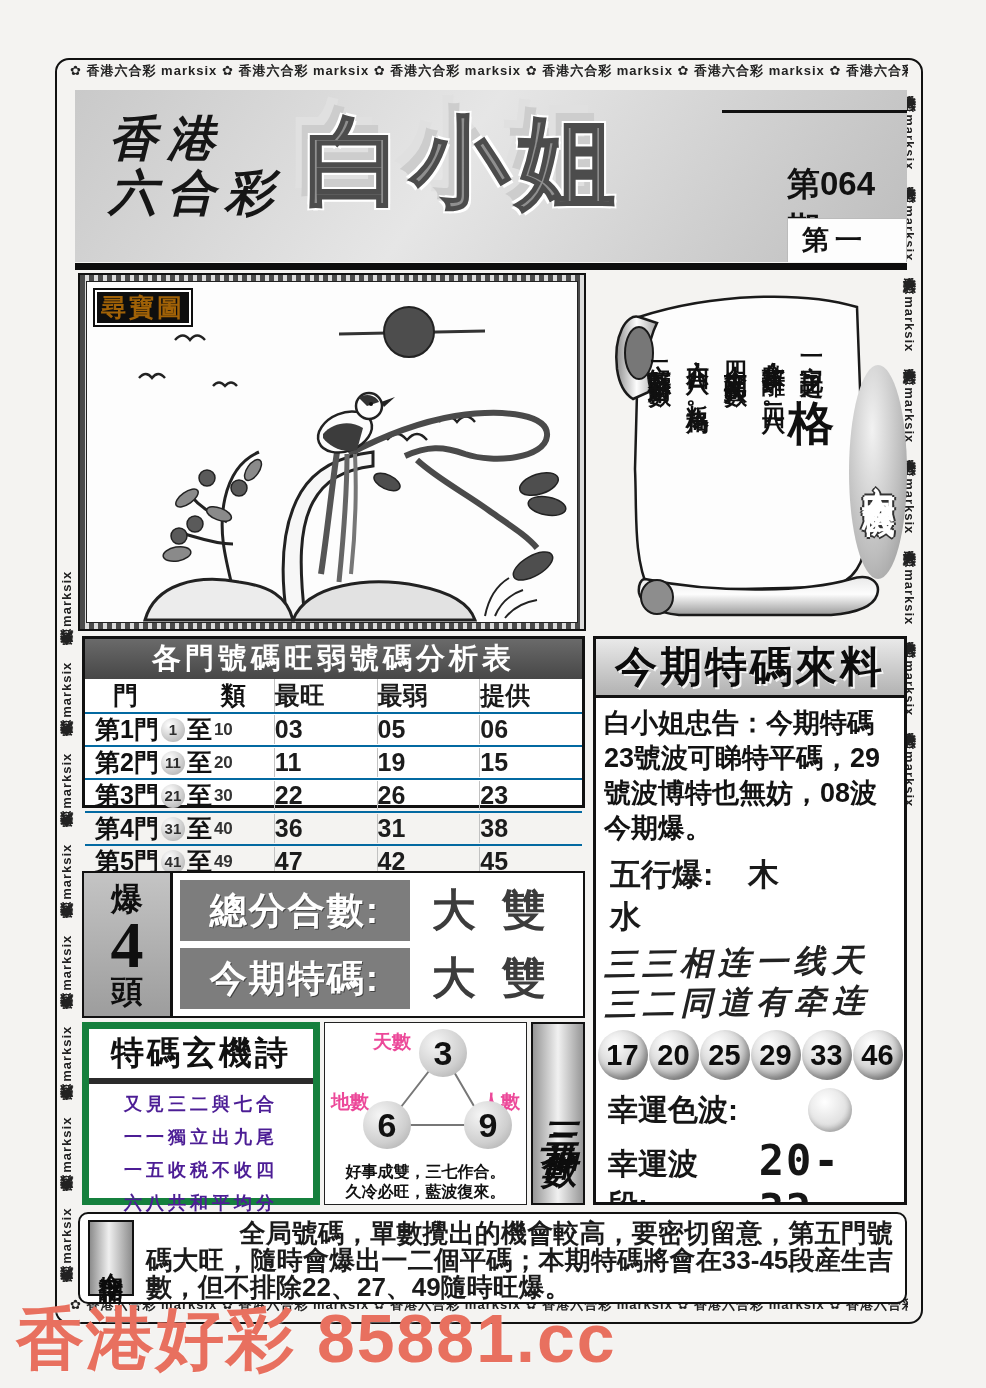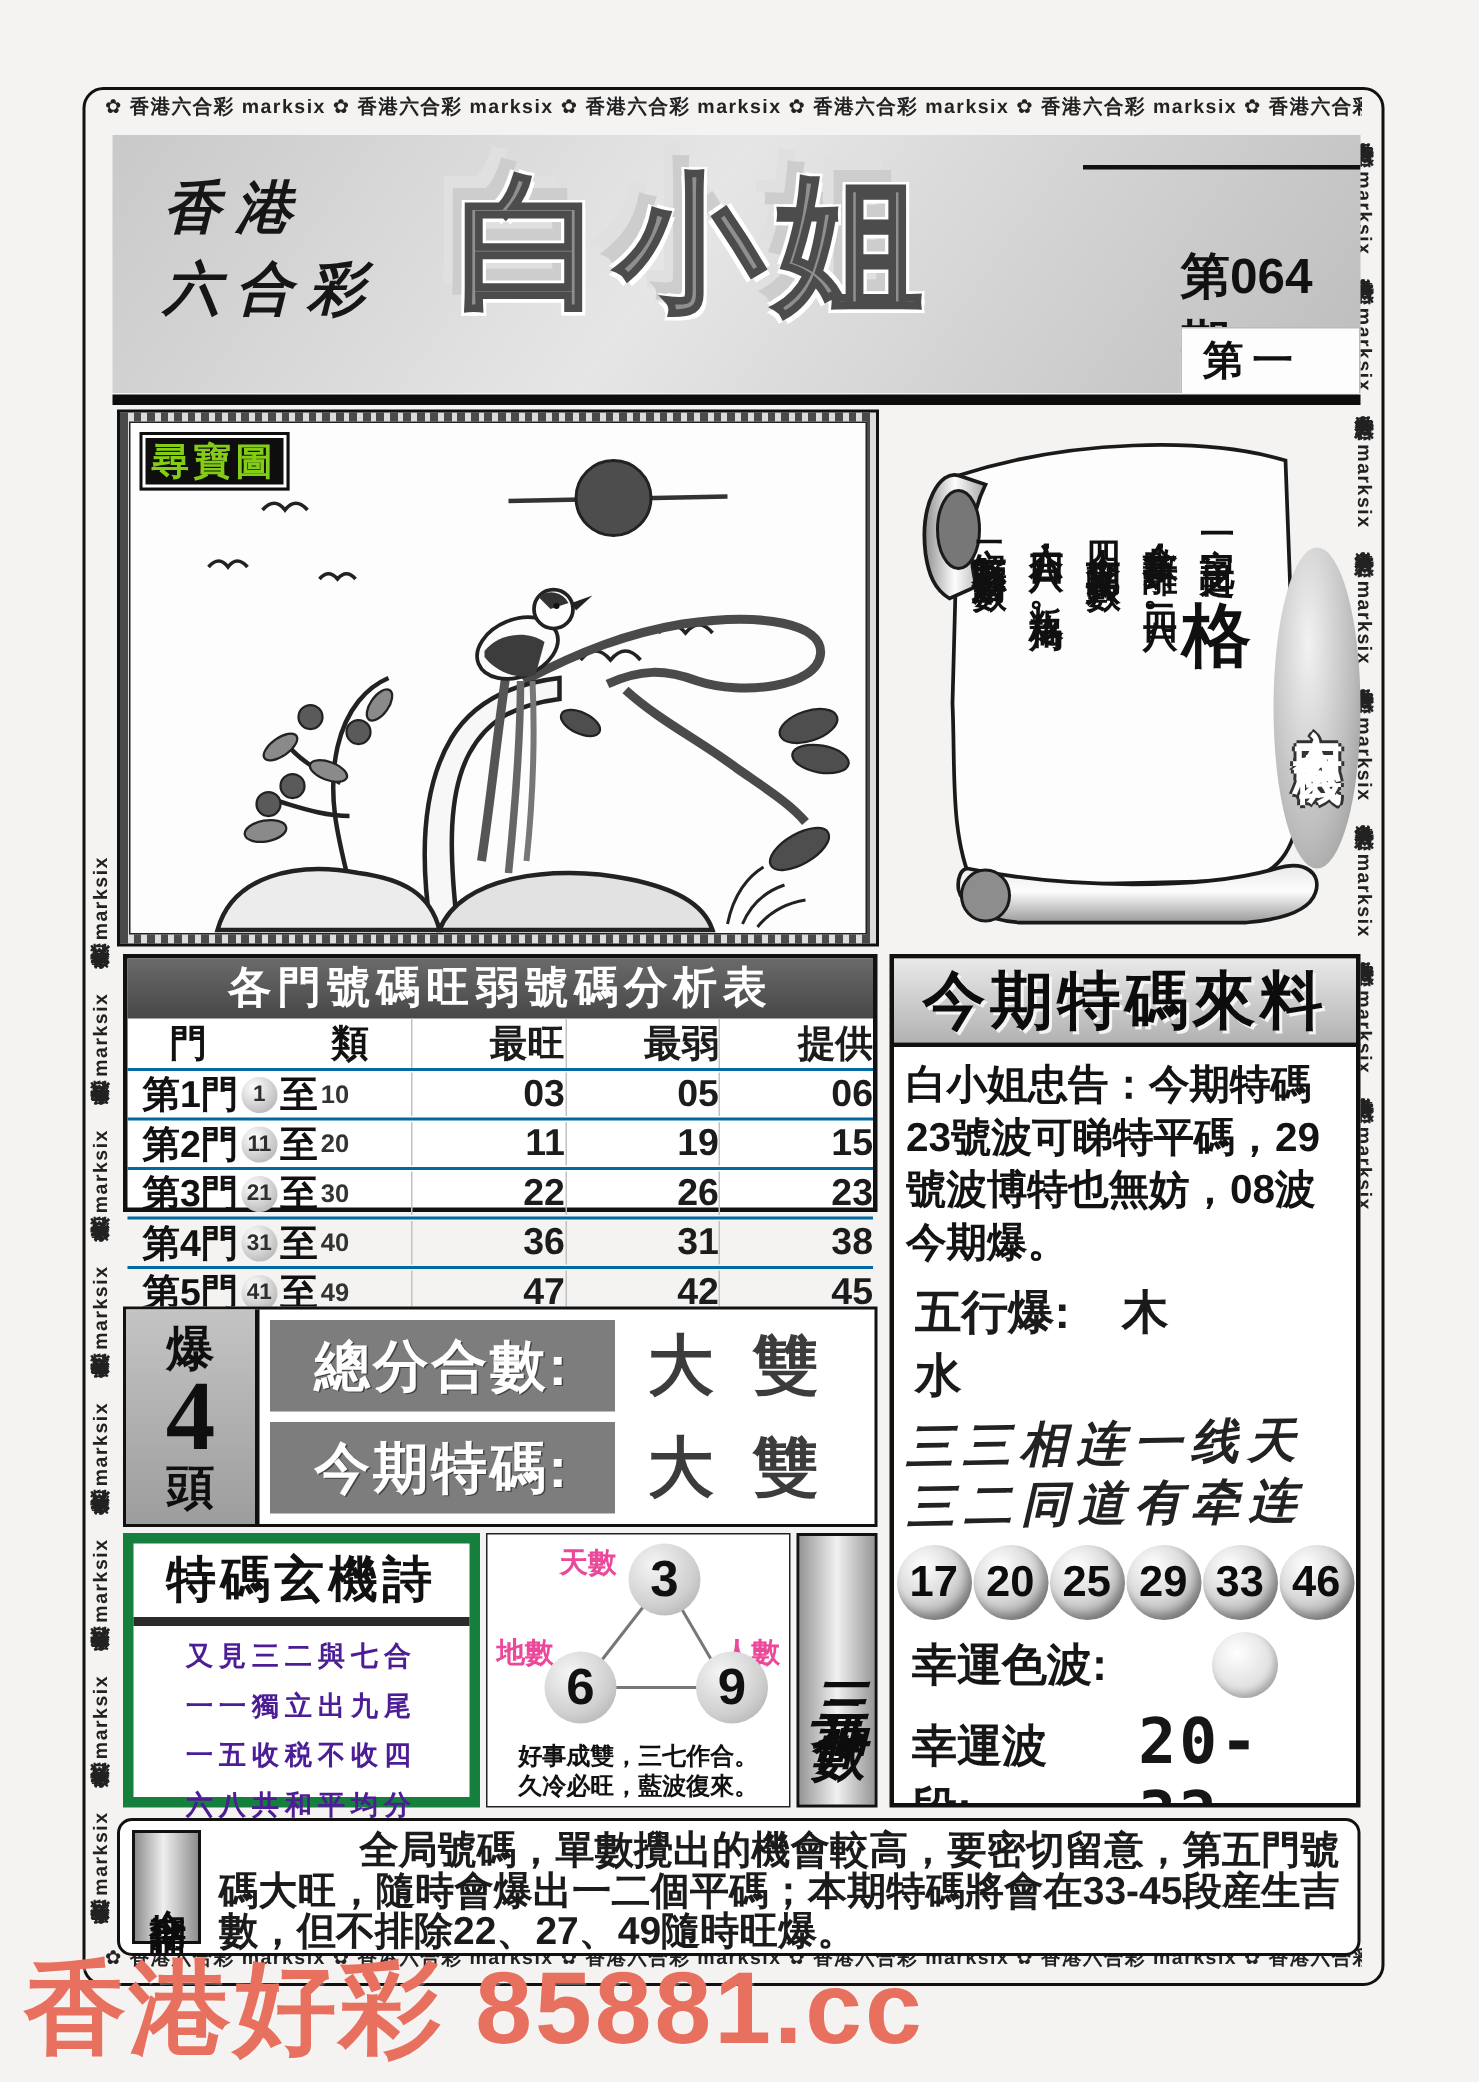--- a/index.html
+++ b/index.html
@@ -13,37 +13,37 @@
   .b-top{left:70px;top:62px;width:838px;height:20px;}
   .b-bottom{left:70px;top:1296px;width:838px;height:20px;}
   .b-left{left:58px;top:84px;width:18px;height:1210px;writing-mode:vertical-rl;transform:rotate(180deg);}
   .b-right{left:900px;top:84px;width:18px;height:1210px;writing-mode:vertical-rl;}
 
   
   .header{left:75px;top:90px;width:832px;height:172px;
           background:linear-gradient(125deg,#c9c9c9,#e6e6e6 45%,#bdbdbd);overflow:hidden;}
   .hdr-line{position:absolute;top:20px;right:0;width:185px;height:3px;background:#111;}
   .brand{position:absolute;left:34px;top:22px;font-family:"Liberation Serif",serif;
-         font-weight:bold;font-style:italic;font-size:38px;line-height:54px;color:#161616;letter-spacing:10px;}
+         font-weight:bold;font-style:italic;font-size:48px;line-height:54px;color:#161616;letter-spacing:10px;}
   .title3d{position:absolute;left:230px;top:8px;font-size:98px;font-weight:900;letter-spacing:8px;color:#8f8f8f;
            -webkit-text-stroke:2px #4c4c4c;
            text-shadow:3px 3px 0 #fff,-3px -3px 0 #fff,3px -3px 0 #fff,-3px 3px 0 #fff,
                        -9px -11px 0 #cdcdcd,-15px -19px 0 #e0e0e0;}
   .subtitle{position:absolute;left:555px;top:52px;font-size:54px;font-weight:900;color:#2e2e2e;
             text-shadow:2px 2px 0 #fafafa,-2px -2px 0 #fafafa;letter-spacing:4px;}
   .issue{position:absolute;left:712px;top:72px;font-size:33px;font-weight:900;color:#111;}
   .edition{position:absolute;left:712px;top:128px;background:#fdfdfd;border:1px solid #bbb;
            padding:3px 14px;font-size:27px;font-weight:900;letter-spacing:6px;}
   .blackbar{left:75px;top:263px;width:832px;height:7px;background:#0d0d0d;}
 
   
   .pic{left:78px;top:273px;width:508px;height:358px;border:2px solid #111;box-sizing:border-box;
        background:repeating-linear-gradient(90deg,#4a4a4a 0 5px,#dcdcdc 5px 9px);padding:6px;}
   .pic-inner{position:relative;width:100%;height:100%;background:#fdfdfd;border:1px solid #222;box-sizing:border-box;}
-  .pic-label{position:absolute;left:6px;top:6px;background:#0e0e0e;color:#84cc16;font-size:25px;font-weight:900;
+  .pic-label{position:absolute;left:6px;top:6px;background:#0e0e0e;color:#a16207;font-size:25px;font-weight:900;
              letter-spacing:3px;padding:3px 8px;box-shadow:inset 0 0 0 2px #0e0e0e,inset 0 0 0 4px #fff;}
 
   
   .scrollzone{left:593px;top:273px;width:314px;height:358px;}
   .scroll-text{position:absolute;top:70px;right:78px;height:250px;writing-mode:vertical-rl;
                font-weight:900;font-size:23px;letter-spacing:4px;color:#101010;line-height:34px;}
   .scroll-col{margin-left:4px;}
   .bigchar{font-size:46px;letter-spacing:0;}
   .badge{position:absolute;right:0px;top:92px;width:58px;height:214px;border-radius:50%;
          background:radial-gradient(ellipse at 40% 30%,#f2f2f2,#bdbdbd 60%,#8f8f8f);
@@ -51,21 +51,21 @@
   .badge span{writing-mode:vertical-rl;font-size:33px;font-weight:900;color:#fff;letter-spacing:6px;
          text-shadow:-2px 0 0 #333,2px 0 0 #333,0 -2px 0 #333,0 2px 0 #333;}
 
   
   .tablebox{left:82px;top:636px;width:503px;height:172px;border:3px solid #111;box-sizing:border-box;background:#fff;}
   .tabletitle{height:40px;background:linear-gradient(#6a6a6a,#474747);color:#fff;font-size:29px;font-weight:900;
               letter-spacing:4px;display:flex;align-items:center;justify-content:center;}
   .trow{display:flex;align-items:center;height:31px;border-top:2px solid #0369a1;font-weight:900;font-size:25px;}
   .trow.head{height:33px;border-top:none;font-size:25px;}
   .c-door{flex:0 0 38%;display:flex;align-items:center;justify-content:flex-start;padding-left:10px;box-sizing:border-box;gap:2px;}
-  .c-best,.c-weak,.c-offer{flex:1;text-align:right;border-left:1px solid #c2c2c2;color:#1c1c1c;}
+  .c-best,.c-weak,.c-offer{flex:1;text-align:left;border-left:1px solid #c2c2c2;color:#1c1c1c;}
   .head .c-door{justify-content:space-between;padding:0 28px;}
   .circ{display:inline-flex;width:24px;height:24px;border-radius:50%;align-items:center;justify-content:center;
         background:radial-gradient(circle at 35% 30%,#fff,#cfcfcf 55%,#a8a8a8);font-size:15px;font-weight:bold;color:#2e2e2e;}
   .endnum{font-size:17px;font-weight:bold;color:#333;}
 
   
   .burst{left:82px;top:871px;width:503px;height:147px;border:2px solid #111;box-sizing:border-box;
          display:flex;background:#fff;}
   .burst-side{flex:0 0 86px;background:linear-gradient(#c4c4c4,#9d9d9d);border-right:3px solid #111;
               display:flex;flex-direction:column;align-items:center;justify-content:center;font-weight:900;color:#0f0f0f;}

